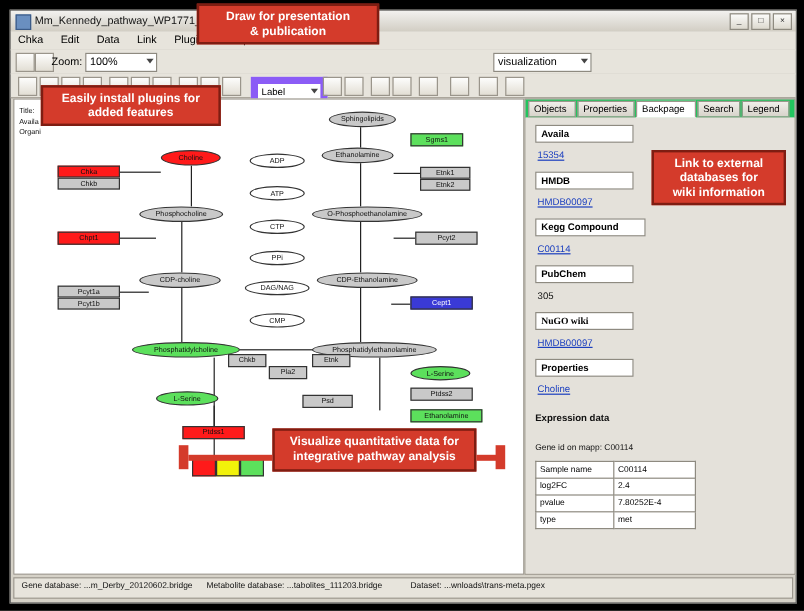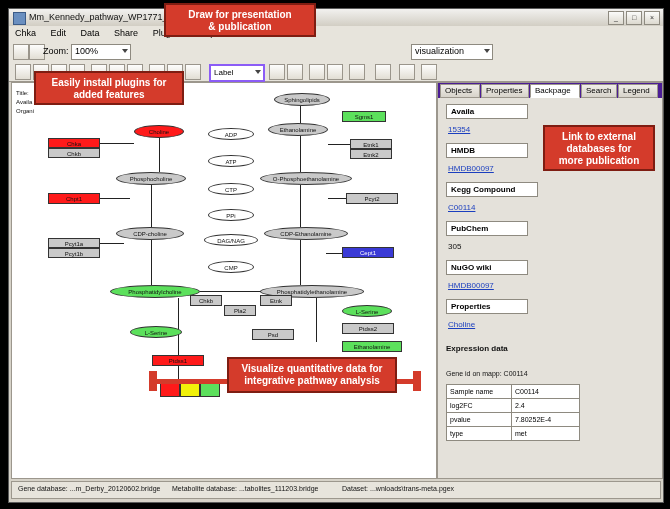--- a/index.html
+++ b/index.html
@@ -26,37 +26,37 @@
   .tbtn{position:absolute;top:3px;width:14px;height:14px;border:1px solid #9a958b;background:linear-gradient(#fdfdfc,#e2ded4);}
   .zoomlbl{position:absolute;left:34px;top:5px;font-size:9px;text-align:center;}
   .zoomsel{position:absolute;left:62px;top:3px;width:58px;height:14px;background:#fff;border:1px solid #8e8a80;font-size:9px;}
   .zoomsel .v{position:absolute;left:3px;top:1px;}
   .zoomsel .a{position:absolute;right:2px;top:4px;width:0;height:0;border-left:3px solid transparent;border-right:3px solid transparent;border-top:4px solid #444;}
   .vsel{position:absolute;right:170px;top:3px;width:80px;height:14px;background:#fff;border:1px solid #8e8a80;font-size:9px;}
   .vsel .v{position:absolute;left:3px;top:1px;}
   .vsel .a{position:absolute;right:2px;top:4px;width:0;height:0;border-left:3px solid transparent;border-right:3px solid transparent;border-top:4px solid #444;}
   
   .toolbar2{position:absolute;left:0;top:52px;width:100%;height:20px;background:#e7e4dc;border-bottom:1px solid #9c978d;}
-  .labelbox{position:absolute;left:200px;top:3px;width:52px;height:14px;background:#fff;border:2px solid #8b5cf6;font-size:8px;}
+  .labelbox{position:absolute;left:200px;top:3px;width:52px;height:14px;background:#fff;border:6px solid #8b5cf6;font-size:8px;}
   .labelbox .v{position:absolute;left:3px;top:2px;}
   .labelbox .a{position:absolute;right:2px;top:4px;width:0;height:0;border-left:3px solid transparent;border-right:3px solid transparent;border-top:4px solid #444;}
   
   .canvas{position:absolute;left:2px;top:73px;width:424px;height:395px;background:#fff;border:1px solid #9c978d;overflow:hidden;}
   
   .node{position:absolute;box-sizing:border-box;border:1px solid #333;font-size:6px;
         text-align:center;color:#111;white-space:nowrap;overflow:hidden;}
   .ell{border-radius:50%;background:#fff;}
   .rect{background:#c9c9c9;}
   .green{background:#5ce05c;}
   .red{background:#ff1a1a;}
   .blue{background:#3a3ad6;}
   .nline{position:absolute;background:#222;}
   
   .rpanel{position:absolute;left:428px;top:73px;width:224px;height:395px;background:#ddd9d0;border:1px solid #9c978d;}
-  .tabs{position:absolute;left:0;top:0;width:100%;height:15px;background:#4c1d95;}
+  .tabs{position:absolute;left:0;top:0;width:100%;height:15px;background:#22c55e;}
   .tab{position:absolute;top:1px;height:14px;background:linear-gradient(#f0eee9,#d7d3ca);border:1px solid #9c978d;
        font-size:8px;padding:1px 4px 0 4px;box-sizing:border-box;}
   .tab.active{background:#fff;border-bottom:1px solid #fff;}
   .rbody{position:absolute;left:0;top:15px;width:100%;height:380px;background:#e4e1da;overflow:hidden;}
   .secthead{position:absolute;background:#fff;border:1px solid #8e8a80;font-size:8px;font-weight:bold;
             padding:2px 4px;box-sizing:border-box;}
   .link{position:absolute;font-size:8px;color:#1b3fbf;text-decoration:underline;}
   .plain{position:absolute;font-size:8px;color:#111;}
   .exprhead{position:absolute;font-size:8px;font-weight:bold;color:#111;}
   .gidlbl{position:absolute;font-size:7px;color:#111;}
@@ -86,21 +86,21 @@
       <div class="winbtn">_</div>
       <div class="winbtn">□</div>
       <div class="winbtn">×</div>
     </div>
   </div>
 
   <div class="menubar">
     <span>Chka</span>
     <span>Edit</span>
     <span>Data</span>
-    <span>Share</span>
+    <span>Link</span>
     <span>Plugins</span>
     <span>Help</span>
   </div>
 
   <div class="toolbar">
     <div class="tbtn" style="left:4px"></div>
     <div class="tbtn" style="left:20px"></div>
     <div class="zoomlbl">Zoom:</div>
     <div class="zoomsel">
       <div class="v">100%</div>
@@ -216,21 +216,21 @@
 
       <div class="secthead" style="left:8px;top:45px;width:82px;">HMDB</div>
       <div class="link" style="left:10px;top:66px;">HMDB00097</div>
 
       <div class="secthead" style="left:8px;top:84px;width:92px;">Kegg Compound</div>
       <div class="link" style="left:10px;top:105px;">C00114</div>
 
       <div class="secthead" style="left:8px;top:123px;width:82px;">PubChem</div>
       <div class="plain" style="left:10px;top:144px;">305</div>
 
-      <div class="secthead" style="left:8px;top:162px;width:82px;">NuGO wiki</div>
+      <div class="secthead" style="left:8px;top:162px;width:82px;font-family:Liberation Serif, serif;">NuGO wiki</div>
       <div class="link" style="left:10px;top:183px;">HMDB00097</div>
 
       <div class="secthead" style="left:8px;top:201px;width:82px;">Properties</div>
       <div class="link" style="left:10px;top:222px;">Choline</div>
 
       <div class="exprhead" style="left:8px;top:246px;">Expression data</div>
       <div class="gidlbl" style="left:8px;top:272px;">Gene id on mapp: C00114</div>
 
       <table class="extbl" style="left:8px;top:286px;width:134px;">
         <tbody>
@@ -262,21 +262,21 @@
   </div>
 
   <div class="callout" style="left:155px;top:-6px;width:152px;height:34px;white-space:pre-line;">Draw for presentation
 &amp; publication</div>
 
   <div class="callout" style="left:25px;top:62px;width:150px;height:34px;white-space:pre-line;">Easily install plugins for
 added features</div>
 
   <div class="callout" style="left:534px;top:116px;width:112px;height:46px;white-space:pre-line;">Link  to external
 databases  for
-more publication</div>
+wiki information</div>
 
   <div class="callout" style="left:218px;top:348px;width:170px;height:36px;white-space:pre-line;">Visualize quantitative data  for
 integrative pathway analysis</div>
 
 
   <div class="cbar" style="left:148px;top:370px;width:70px;height:5px;"></div>
   <div class="cbar" style="left:388px;top:370px;width:18px;height:5px;"></div>
   <div class="cend" style="left:140px;top:362px;width:8px;height:20px;"></div>
   <div class="cend" style="left:404px;top:362px;width:8px;height:20px;"></div>
 

